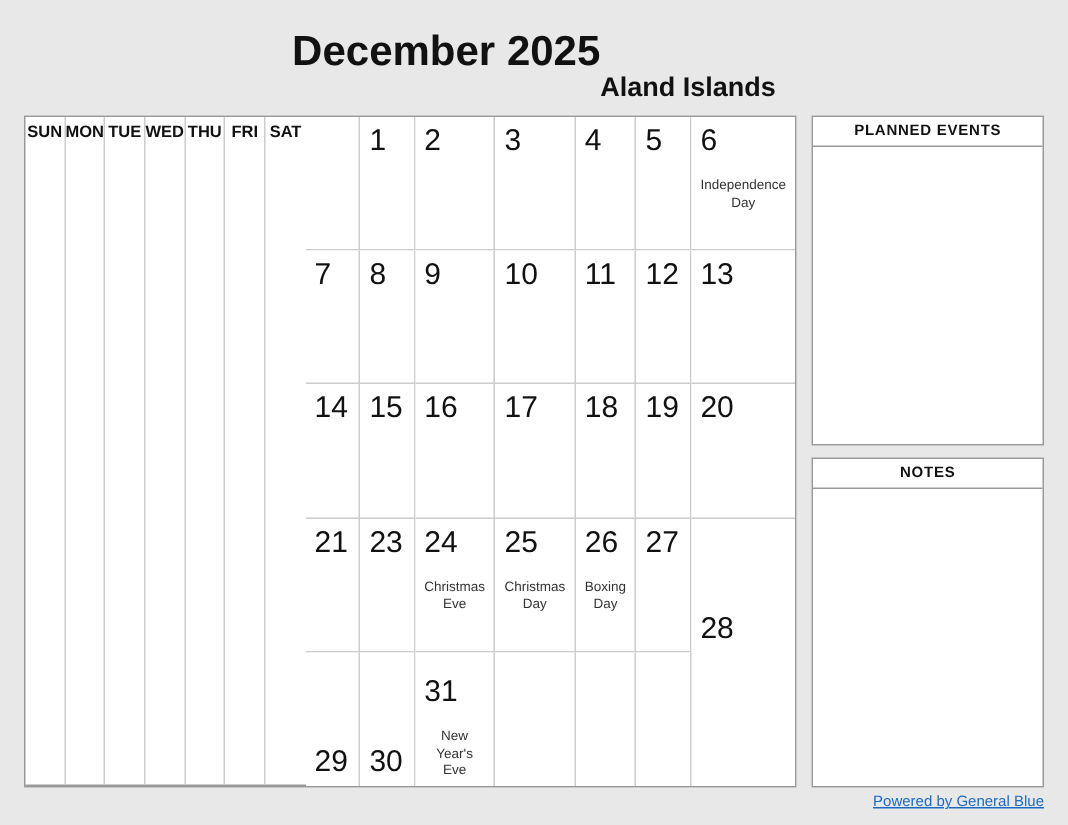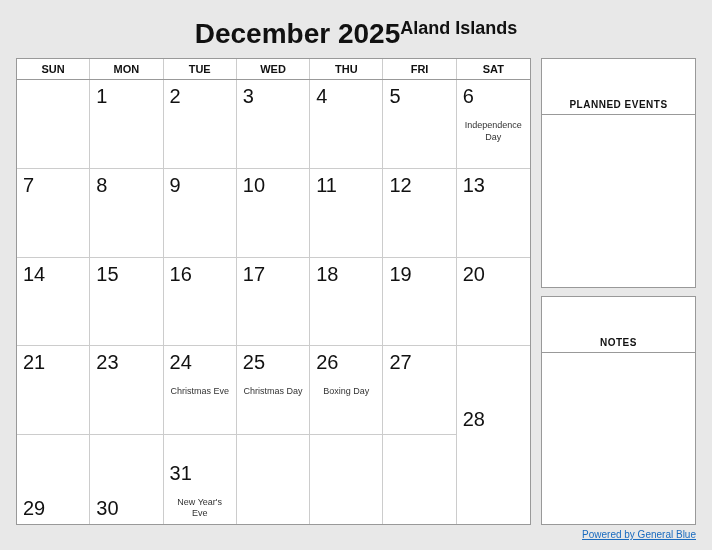--- a/index.html
+++ b/index.html
@@ -30,30 +30,31 @@
     .month-title {
       font-size: 28px;
       font-weight: bold;
       color: #111;
     }
     .region-title {
       font-size: 18px;
       font-weight: bold;
       color: #111;
       text-align: right;
+      margin-top: 30px;
     }
     .main-content {
       display: flex;
       flex: 1;
       gap: 10px;
     }
     .calendar-section {
       flex: 1;
       display: flex;
-      flex-direction: column;
+      flex-direction: row;
       border: 1px solid #999;
       background: #fff;
     }
     .day-headers {
       display: grid;
       grid-template-columns: repeat(7, 1fr);
       border-bottom: 1px solid #999;
     }
     .day-header {
       text-align: center;
@@ -111,21 +112,20 @@
       flex-direction: column;
     }
     .sidebar-box-title {
       text-align: center;
       font-size: 10px;
       font-weight: bold;
       padding: 4px;
       border-bottom: 1px solid #999;
       color: #111;
       letter-spacing: 0.5px;
-      margin-top: 36px;
     }
     .sidebar-box-content {
       flex: 1;
       min-height: 80px;
     }
     .planned-events-box { flex: 1; }
     .notes-box { flex: 1; }
     .footer {
       text-align: right;
       margin-top: 4px;

